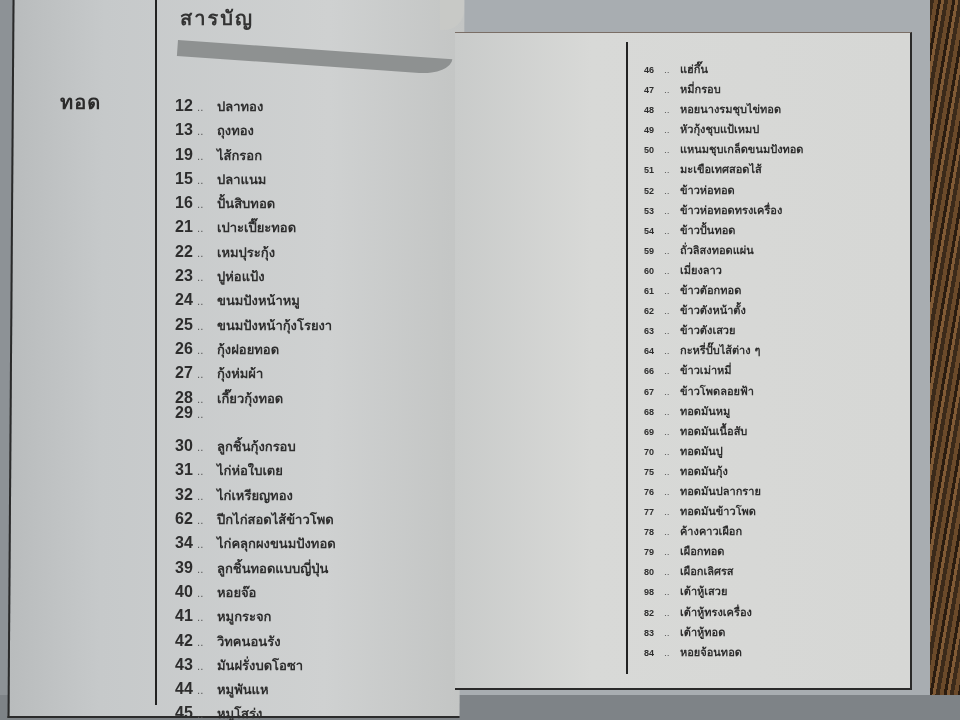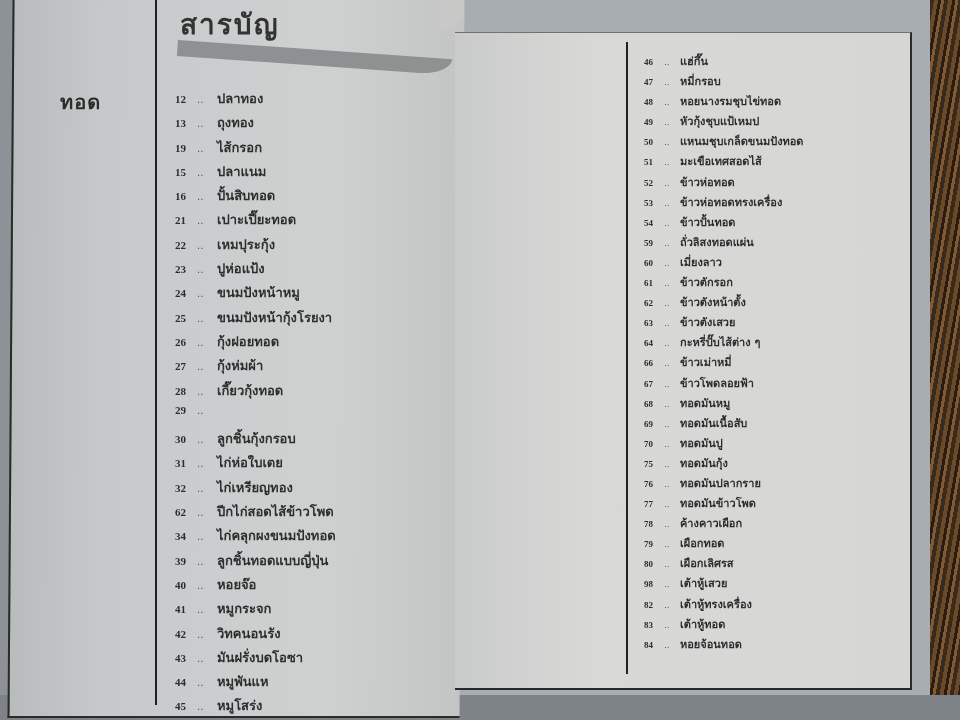--- a/index.html
+++ b/index.html
@@ -32,21 +32,21 @@
     position:absolute; left:440px; top:0; width:24px; height:30px;
     background:#c8c9c6; border-bottom-right-radius:20px;
   }
   .left-rule {
     position:absolute; left:155px; top:0; width:2px; height:705px; background:#222;
   }
   .section-label {
     position:absolute; left:60px; top:86px; font-size:20px; font-weight:bold; color:#2b2b2b; letter-spacing:1px;
   }
   .toc-title {
-    position:absolute; left:180px; top:2px; font-size:28px; font-weight:bold; color:#333;
+    position:absolute; left:180px; top:2px; font-size:20px; font-weight:bold; color:#333;
     letter-spacing:2px;
   }
   .title-bar {
     position:absolute; left:178px; top:40px; width:275px; height:16px;
     background:#8e9191;
     border-radius:0 0 60px 0 / 0 0 30px 0;
     transform:rotate(4deg); transform-origin:left top;
   }
   
   .page-right {
@@ -56,26 +56,26 @@
     border-bottom:2px solid #2a2a2a;
     border-top:1px solid #7a6e66;
   }
   .right-rule {
     position:absolute; left:626px; top:42px; width:2px; height:632px; background:#222;
   }
   ul.toc { list-style:none; margin:0; padding:0; position:absolute; }
   ul.toc li {
     display:flex; align-items:baseline; white-space:nowrap; color:#2d2d2d;
   }
-  .num { font-family:Liberation Serif, serif; font-weight:bold; display:inline-block; }
+  .num { font-family:Liberation Sans, sans-serif; font-weight:bold; display:inline-block; }
   .dots { display:inline-block; color:#555; }
-  .name { font-weight:bold; }
+  .name { font-weight:bold;margin-top:8px; }
   #toc-left { left:175px; top:88px; }
   #toc-left li { height:24.3px; font-size:13px; }
-  #toc-left .num { width:22px; font-size:11px; }
+  #toc-left .num { width:22px; font-size:16px; }
   #toc-left .dots { width:20px; font-size:10px; }
   #toc-right { left:644px; top:52px; }
   #toc-right li { height:20.1px; font-size:11px; }
   #toc-right .num { width:20px; font-size:9px; }
   #toc-right .dots { width:16px; font-size:9px; }
 </style>
 </head>
 <body>
 
 <div class="cover-right"></div>
@@ -275,21 +275,21 @@
       <span class="name">ถั่วลิสงทอดแผ่น</span>
     </li>
     <li>
       <span class="num">60</span>
       <span class="dots">..</span>
       <span class="name">เมี่ยงลาว</span>
     </li>
     <li>
       <span class="num">61</span>
       <span class="dots">..</span>
-      <span class="name">ข้าวตักรอก</span>
+      <span class="name">ข้าวตัอกทอด</span>
     </li>
     <li>
       <span class="num">62</span>
       <span class="dots">..</span>
       <span class="name">ข้าวตังหน้าตั้ง</span>
     </li>
     <li>
       <span class="num">63</span>
       <span class="dots">..</span>
       <span class="name">ข้าวตังเสวย</span>

